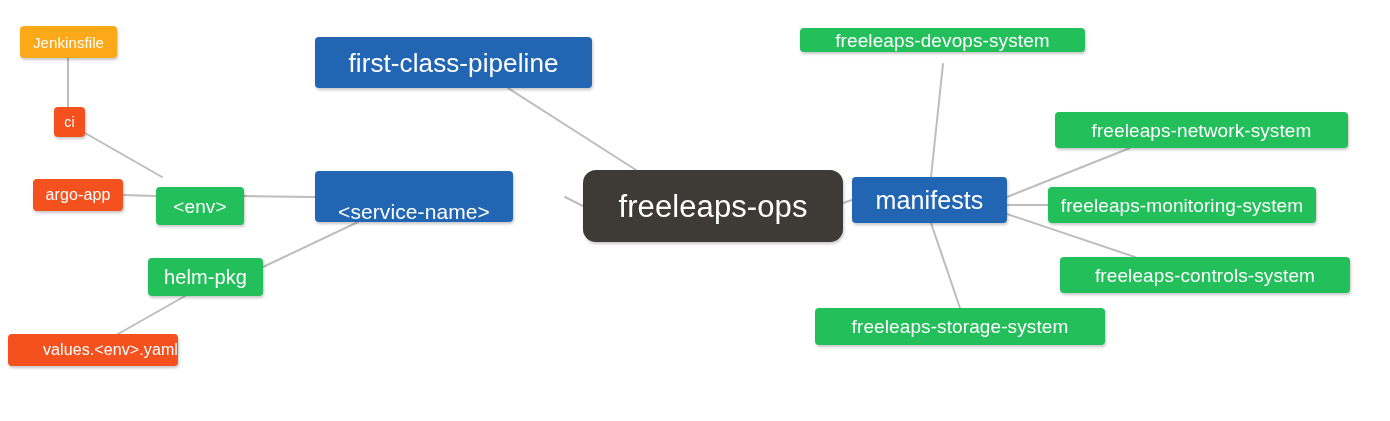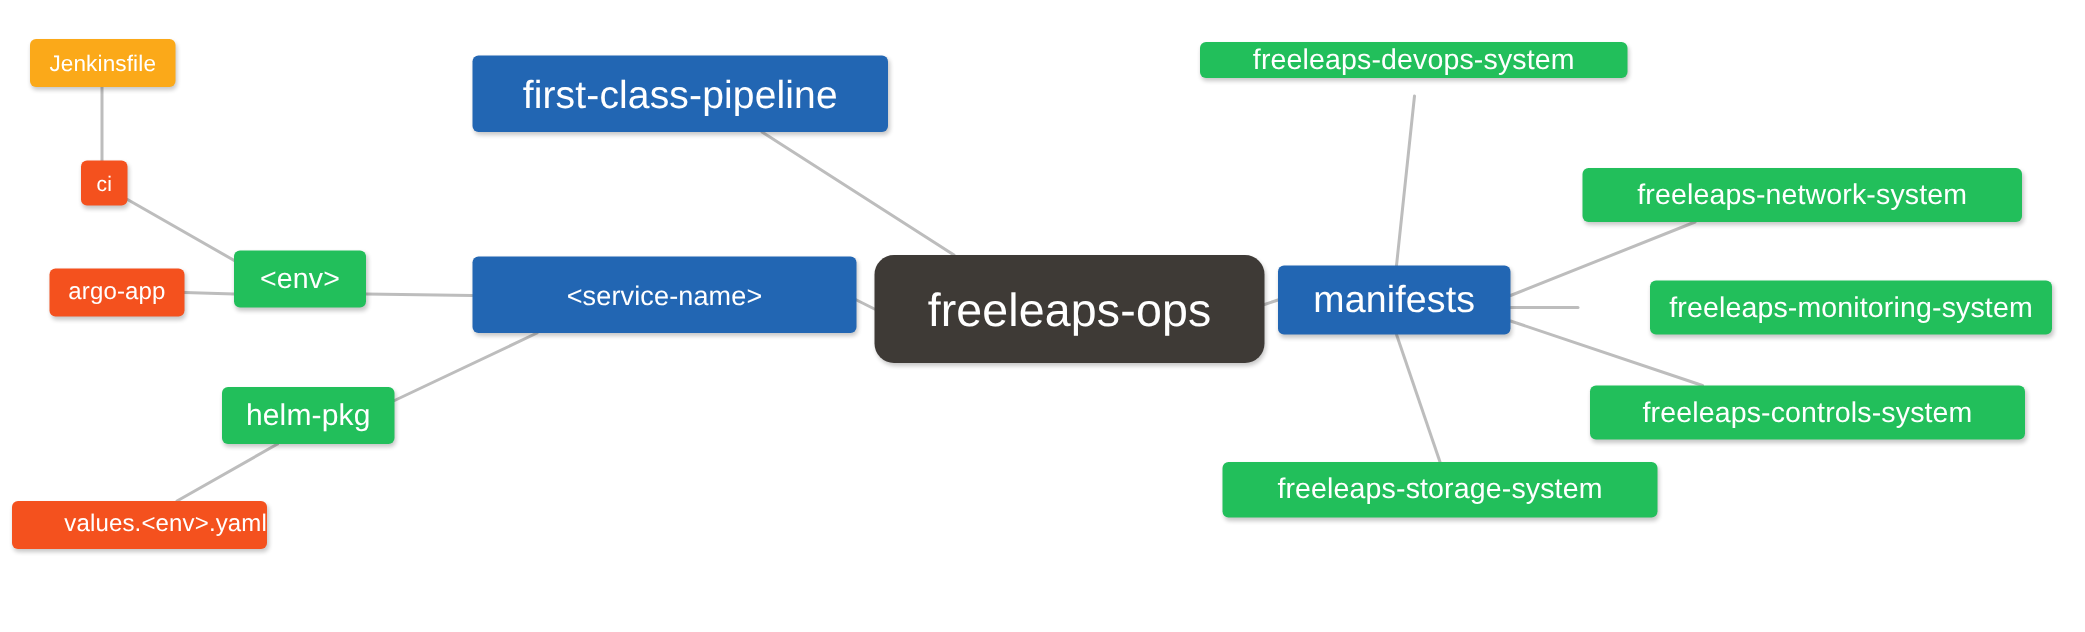--- a/index.html
+++ b/index.html
@@ -68,30 +68,30 @@
       <line x1="931" y1="177" x2="943" y2="64" stroke="#bdbdbd" stroke-width="2" stroke-linecap="round"></line>
       <line x1="1007" y1="197" x2="1130" y2="148" stroke="#bdbdbd" stroke-width="2" stroke-linecap="round"></line>
       <line x1="1007" y1="205" x2="1052" y2="205" stroke="#bdbdbd" stroke-width="2" stroke-linecap="round"></line>
       <line x1="1007" y1="214" x2="1135" y2="257" stroke="#bdbdbd" stroke-width="2" stroke-linecap="round"></line>
       <line x1="931" y1="223" x2="960" y2="308" stroke="#bdbdbd" stroke-width="2" stroke-linecap="round"></line>
     </svg>
   <div id="node-layer">
       <div class="node root" style="left: 583px; top: 170px; width: 260px; height: 72px; font-size: 31px;">
         <span>freeleaps-ops</span>
       </div>
-      <div class="node blue" style="left: 315px; top: 171px; width: 256px; height: 51px; font-size: 18px;">
+      <div class="node blue" style="left: 315px; top: 171px; width: 198px; height: 51px; font-size: 21px; align-items: flex-end;">
         <span>&lt;service-name&gt;</span>
       </div>
       <div class="node blue" style="left: 315px; top: 37px; width: 277px; height: 51px; font-size: 26px;">
         <span>first-class-pipeline</span>
       </div>
       <div class="node blue" style="left: 852px; top: 177px; width: 155px; height: 46px; font-size: 25px;">
         <span>manifests</span>
       </div>
-      <div class="node green" style="left: 156px; top: 167px; width: 88px; height: 38px; font-size: 19px; text-align: right;">
+      <div class="node green" style="left: 156px; top: 187px; width: 88px; height: 38px; font-size: 19px; text-align: right;">
         <span>&lt;env&gt;</span>
       </div>
       <div class="node green" style="left: 148px; top: 258px; width: 115px; height: 38px; font-size: 20px;">
         <span>helm-pkg</span>
       </div>
       <div class="node red" style="left: 54px; top: 107px; width: 31px; height: 30px; font-size: 14px;">
         <span>ci</span>
       </div>
       <div class="node red" style="left: 33px; top: 179px; width: 90px; height: 32px; font-size: 16px;">
         <span>argo-app</span>
@@ -101,21 +101,21 @@
       </div>
       <div class="node orange" style="left: 20px; top: 26px; width: 97px; height: 32px; font-size: 15px;">
         <span>Jenkinsfile</span>
       </div>
       <div class="node green" style="left: 800px; top: 28px; width: 285px; height: 24px; font-size: 19px;">
         <span>freeleaps-devops-system</span>
       </div>
       <div class="node green" style="left: 1055px; top: 112px; width: 293px; height: 36px; font-size: 19px;">
         <span>freeleaps-network-system</span>
       </div>
-      <div class="node green" style="left: 1100px; top: 187px; width: 268px; height: 36px; font-size: 19px;">
+      <div class="node green" style="left: 1048px; top: 187px; width: 268px; height: 36px; font-size: 19px;">
         <span>freeleaps-monitoring-system</span>
       </div>
       <div class="node green" style="left: 1060px; top: 257px; width: 290px; height: 36px; font-size: 19px;">
         <span>freeleaps-controls-system</span>
       </div>
       <div class="node green" style="left: 815px; top: 308px; width: 290px; height: 37px; font-size: 19px; justify-content: center;">
         <span>freeleaps-storage-system</span>
       </div>
     </div>
 </div>

